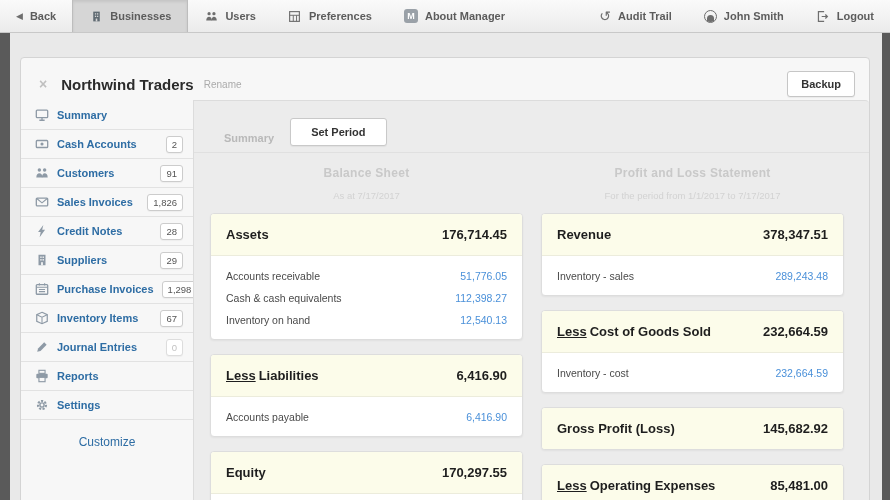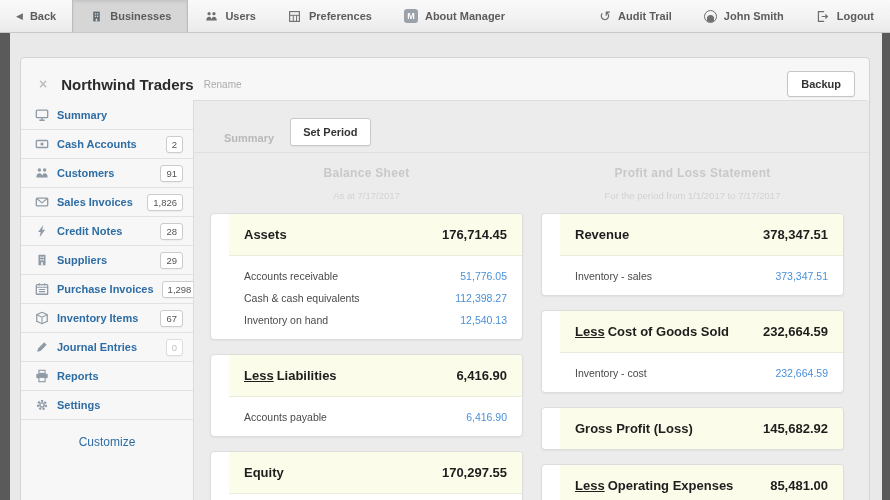--- a/index.html
+++ b/index.html
@@ -90,32 +90,32 @@
     padding:16px 0 0 18px; border-bottom:1px solid #e0e0e0;
     display:flex; align-items:flex-end; gap:4px; height:52px;
   }
   .tab-summary {
     font-size:11px; font-weight:bold; color:#b9b9b9;
     padding:8px 12px; cursor:pointer;
   }
   .tab-setperiod {
     font-size:11px; font-weight:bold; color:#333;
     background:#fff; border:1px solid #c9c9c9; border-radius:3px;
-    padding:7px 12px; margin-bottom:6px; cursor:pointer;
+    padding:7px 20px; margin-bottom:6px; cursor:pointer;
     box-shadow:0 1px 1px rgba(0,0,0,.05);
   }
   .columns { display:flex; padding:10px 28px 0 16px; gap:18px; }
   .col-left  { flex:0 0 313px; }
   .col-right { flex:0 0 303px; }
   .col-head { text-align:center; margin:3px 0 12px; }
   .col-title { font-size:12px; font-weight:bold; color:#c9c9c9; letter-spacing:.3px; }
   .col-sub { font-size:9.5px; color:#d2d2d2; margin-top:10px; }
   .card {
     background:#fff; border:1px solid #ddd; border-radius:4px;
-    box-shadow:0 1px 2px rgba(0,0,0,.05); margin-bottom:14px; overflow:hidden;padding-left:18px;
+    box-shadow:0 1px 2px rgba(0,0,0,.05); margin-bottom:14px; overflow:hidden;
   }
   .card-head {
     background:#fcfcea; padding:13px 15px;
     display:flex; justify-content:space-between; align-items:center;
     border-bottom:1px solid #ececdc;
   }
   .card:last-child { margin-bottom:0; }
   .card-head.no-rows { border-bottom:none; }
   .card-title { font-size:13px; font-weight:bold; color:#1e1e1e; }
   .card-total { font-size:13px; font-weight:bold; color:#1e1e1e; }
@@ -394,21 +394,21 @@
           </div>
 
           <div class="card">
             <div class="card-head">
               <span class="card-title">Revenue</span>
               <span class="card-total">378,347.51</span>
             </div>
             <div class="card-rows">
               <div class="report-row">
                 <span class="row-label">Inventory - sales</span>
-                <span class="row-value">373,347.51</span>
+                <span class="row-value">289,243.48</span>
               </div>
             </div>
           </div>
 
           <div class="card">
             <div class="card-head">
               <span class="card-title"><span class="less">Less</span><span>Cost of Goods Sold</span></span>
               <span class="card-total">232,664.59</span>
             </div>
             <div class="card-rows">

